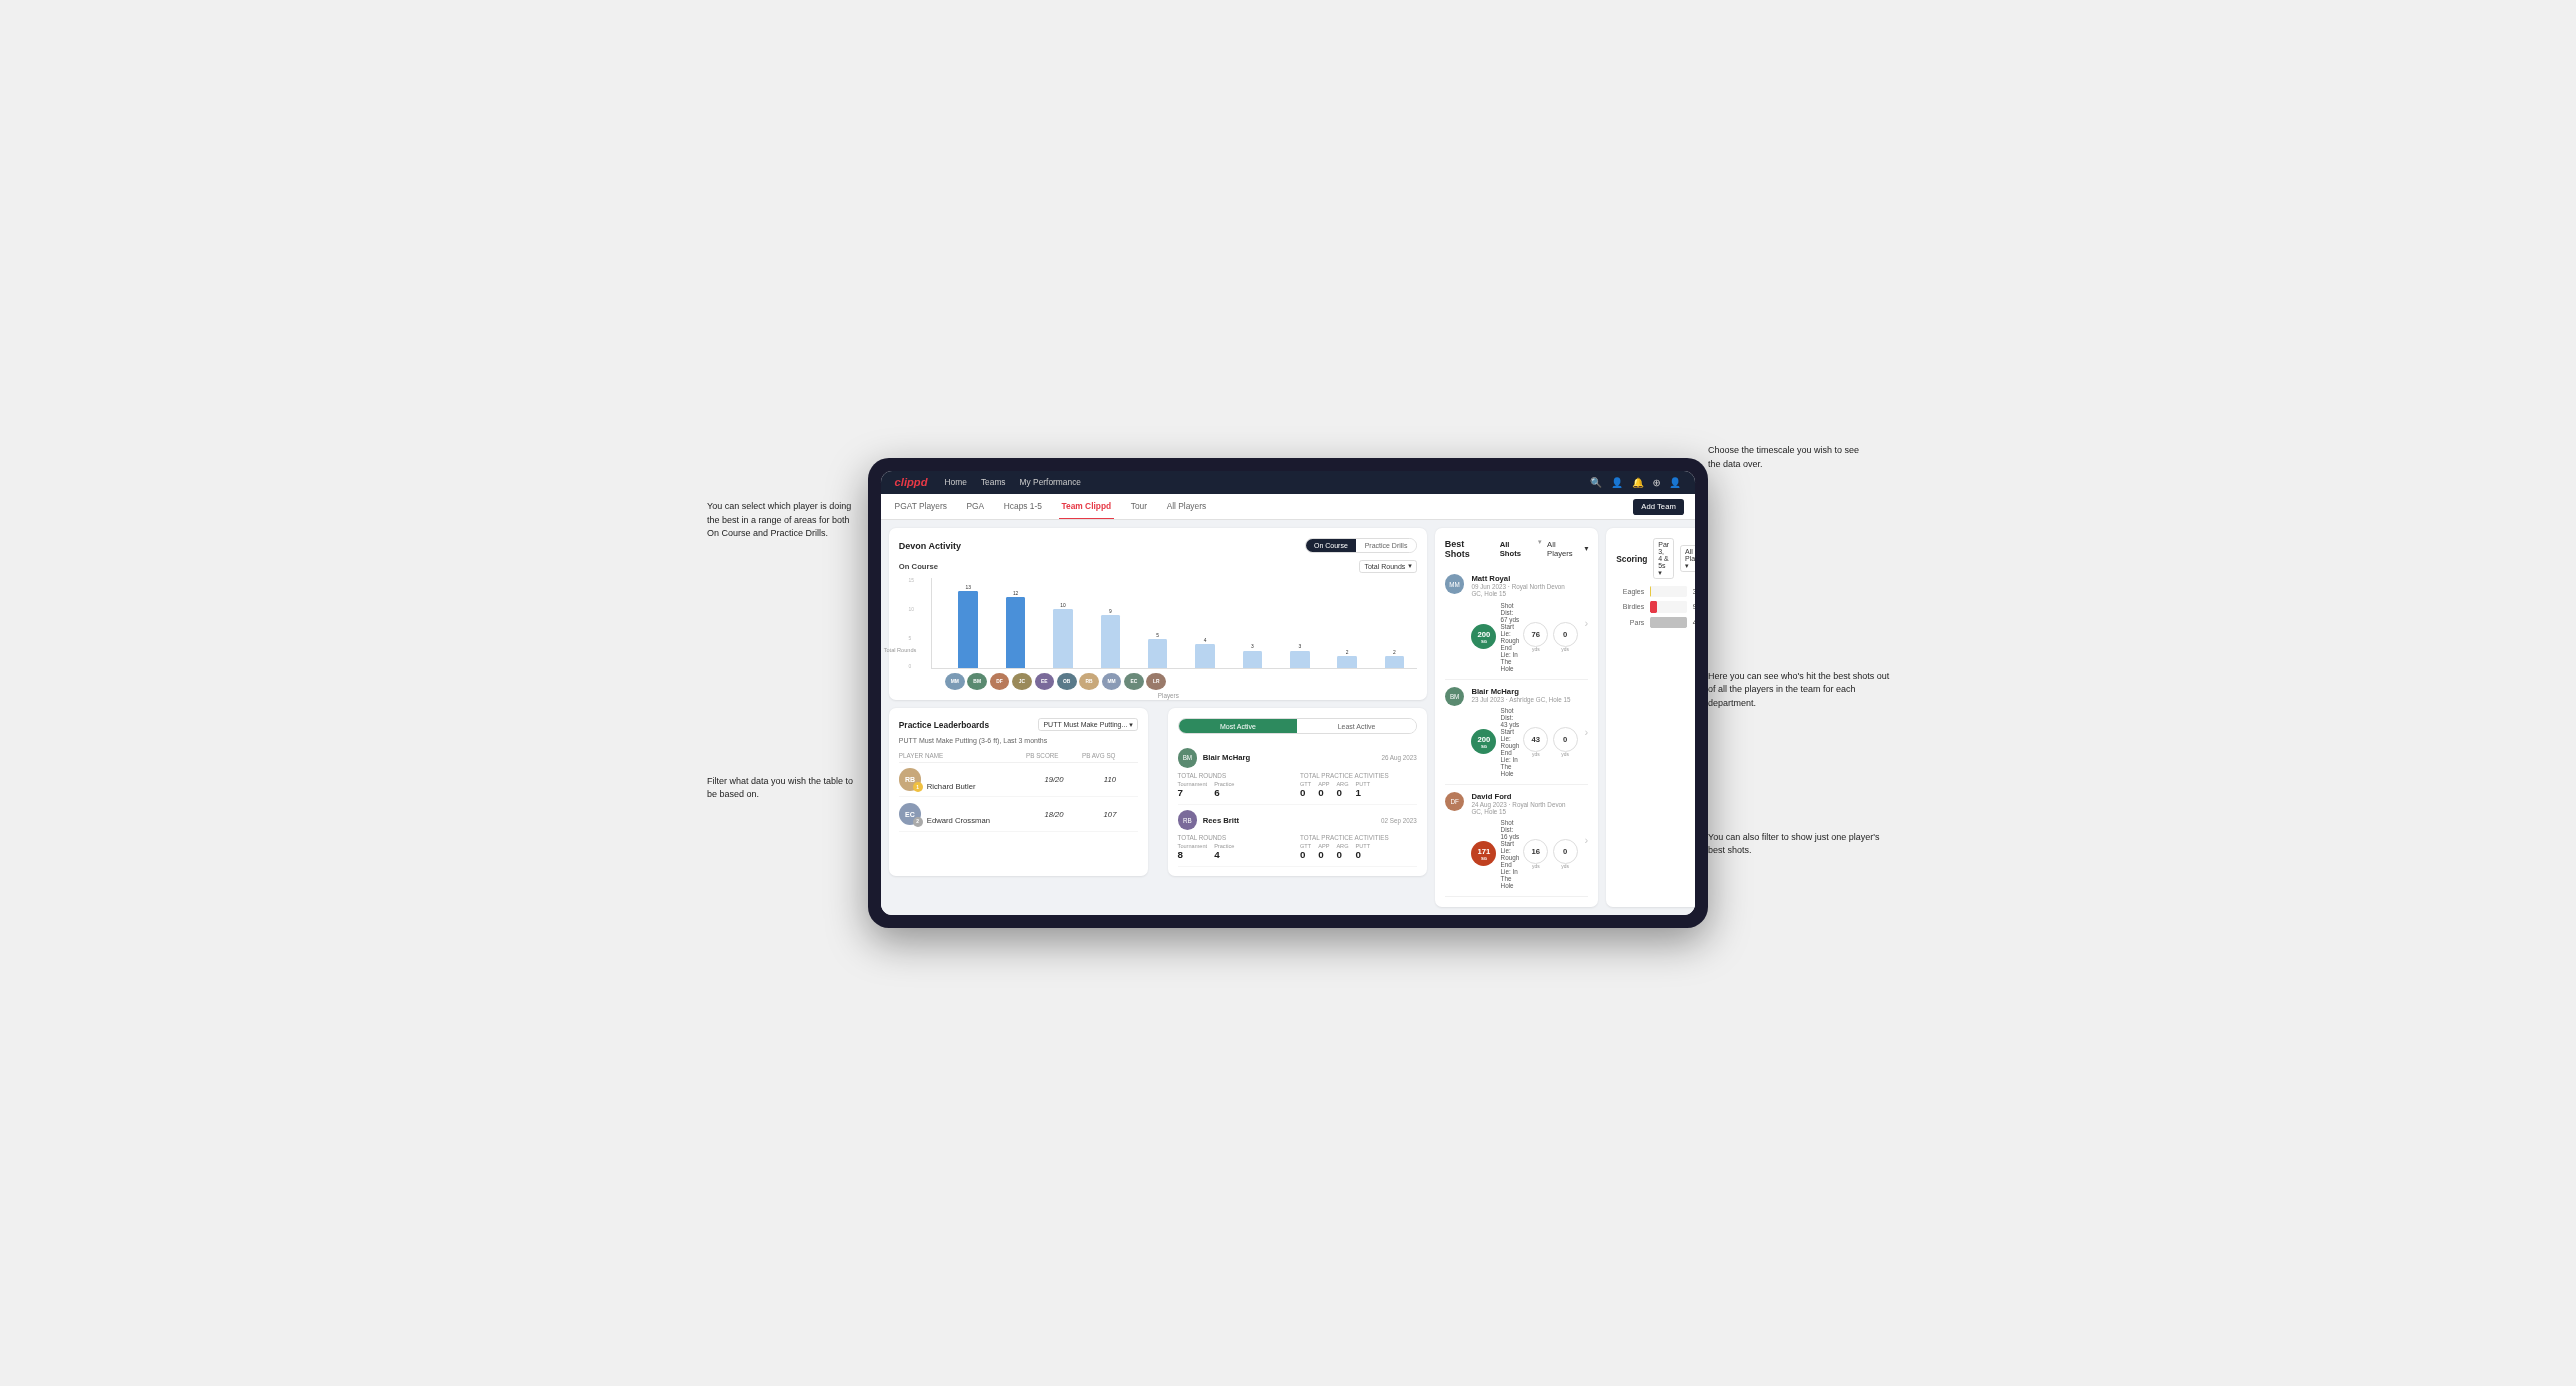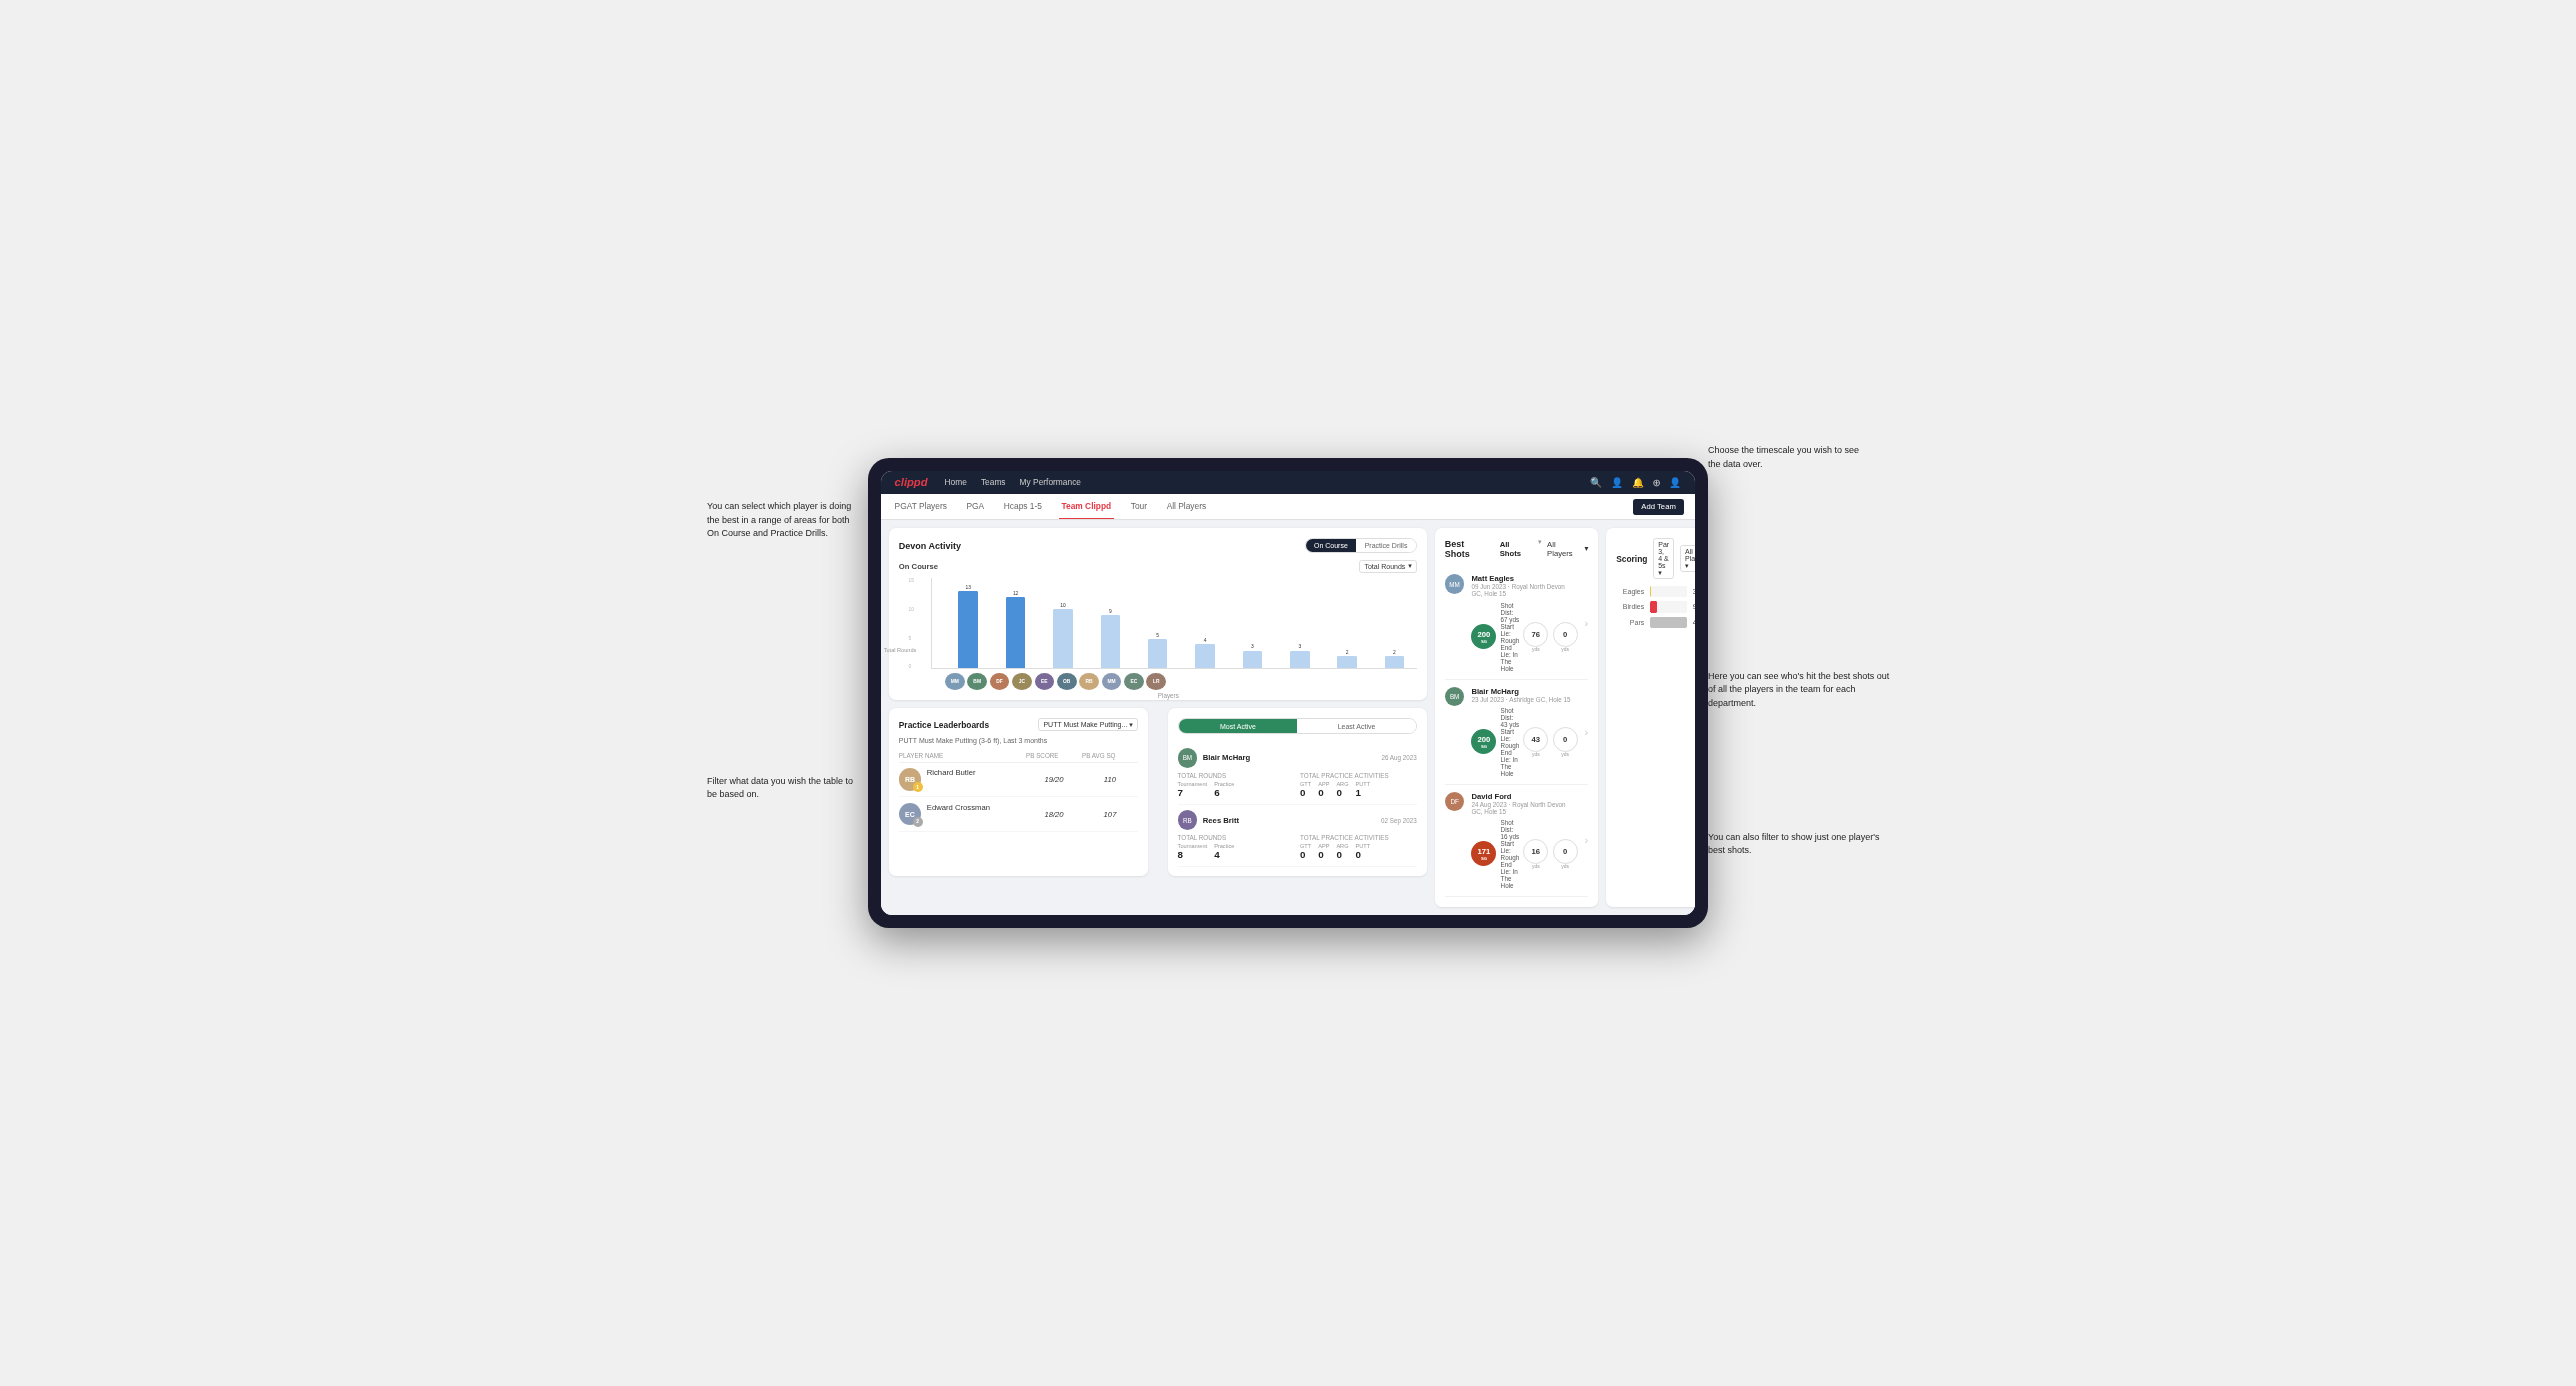--- a/index.html
+++ b/index.html
@@ -400,21 +400,21 @@
     .leaderboard-row {
       display: grid;
       grid-template-columns: 1fr 56px 56px;
       align-items: center;
       padding: 5.6px 0;
       border-bottom: 0.7px solid #f5f5f5;
     }
 
     .player-info {
       display: flex;
-      align-items: flex-start;
+      align-items: flex-end;
       gap: 5.6px;
     }
 
     .player-avatar {
       width: 22.4px;
       height: 22.4px;
       border-radius: 50%;
       background: #c8b89a;
       display: flex;
       align-items: center;
@@ -1082,21 +1082,21 @@
                 <span class="dropdown-arrow">▾</span>
               </div>
               <div class="players-filter">
                 <span>All Players</span> ▾
               </div>
             </div>
 
             <div class="shot-row">
               <div class="shot-player-avatar" style="background:#7a9ab5;">MM</div>
               <div class="shot-info">
-                <div class="shot-player-name">Matt Eagles</div>
+                <div class="shot-player-name">Matt Royal</div>
                 <div class="shot-location">09 Jun 2023 · Royal North Devon GC, Hole 15</div>
                 <div class="shot-details">
                   <div class="shot-badge">
                     <span>200</span>
                     <span class="shot-badge-sub">SG</span>
                   </div>
                   <div class="shot-stats">
                     <div>Shot Dist: 67 yds</div>
                     <div>Start Lie: Rough</div>
                     <div>End Lie: In The Hole</div>

